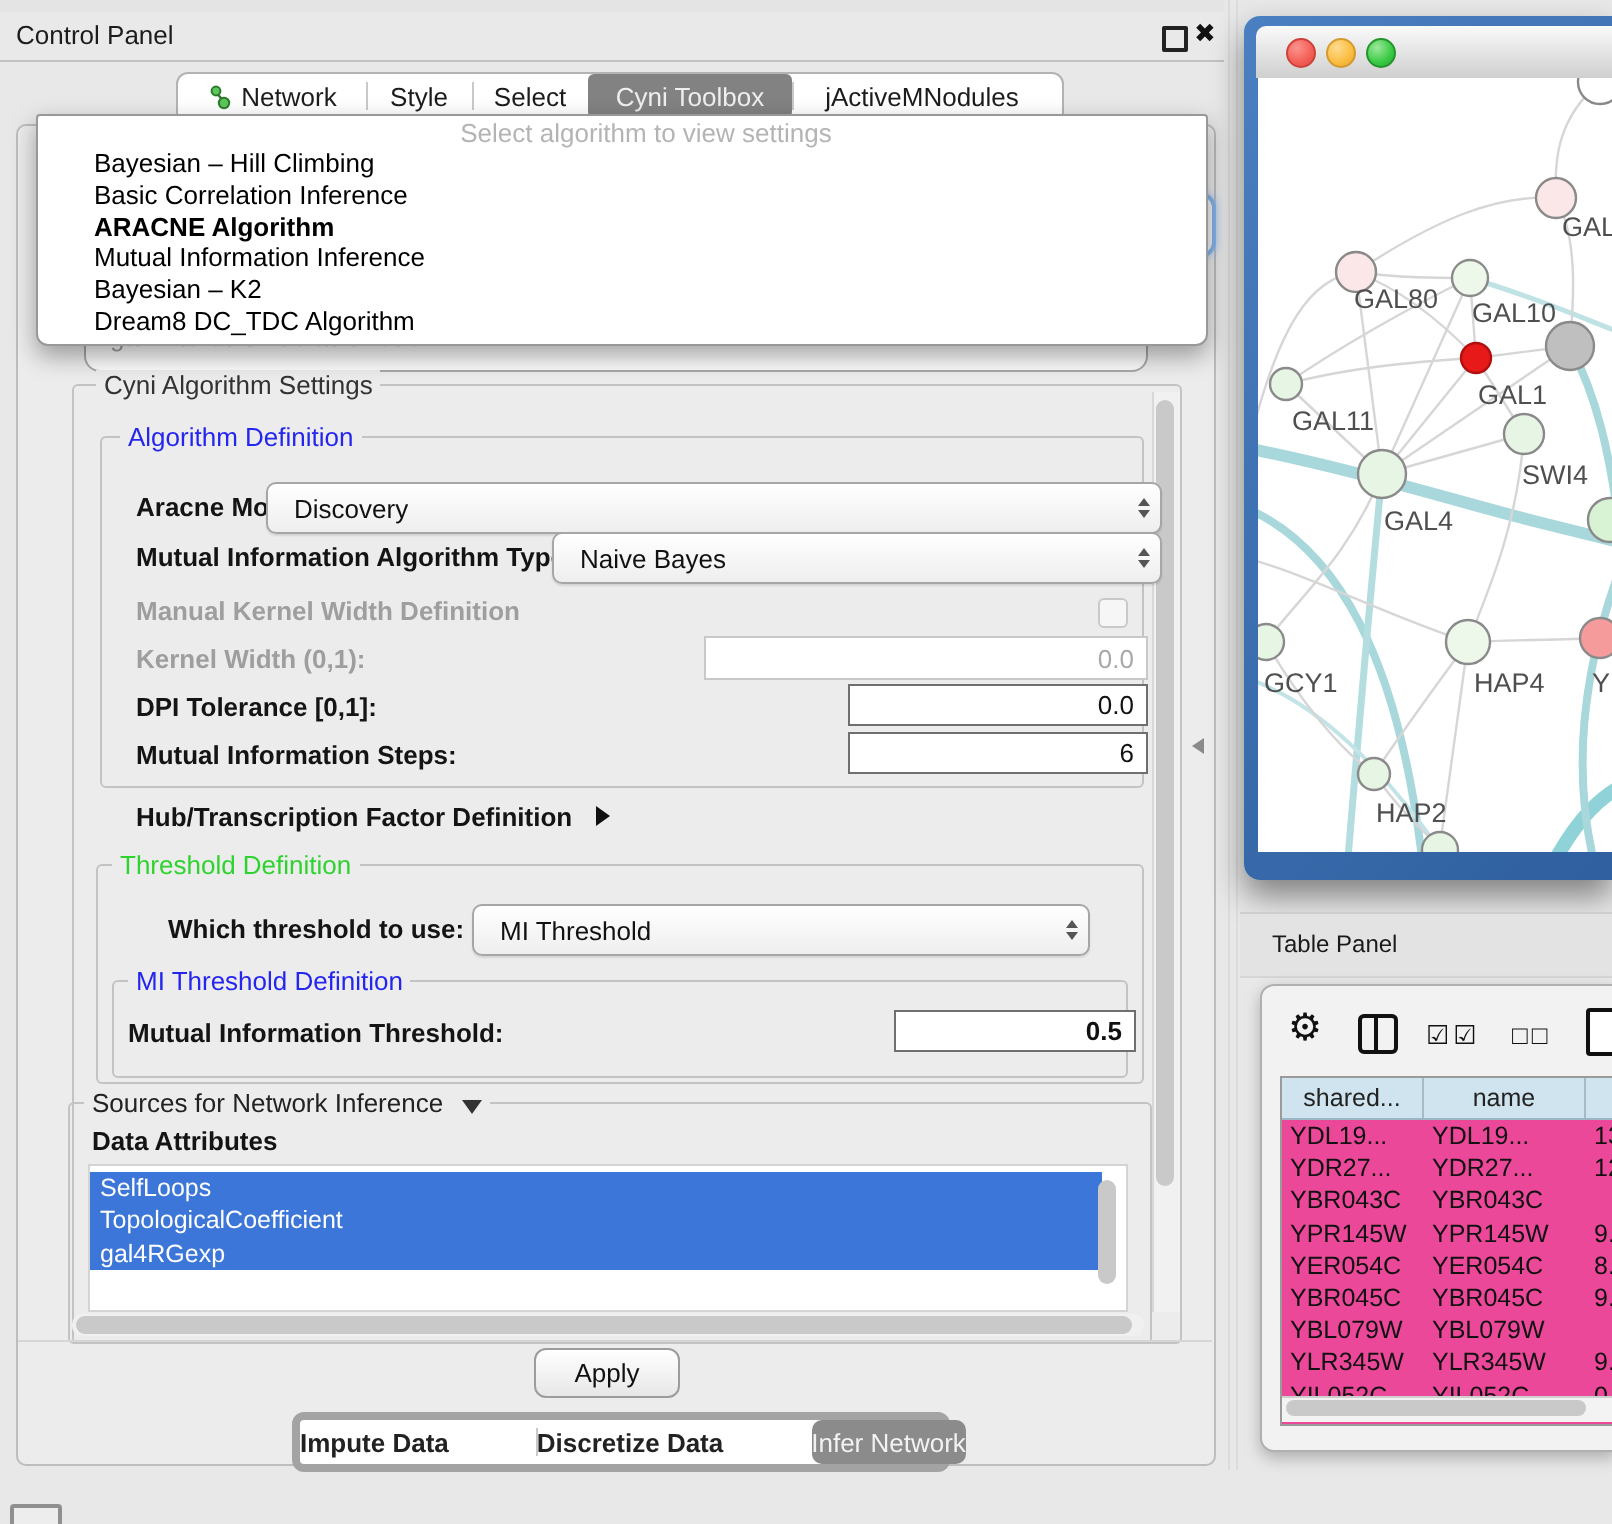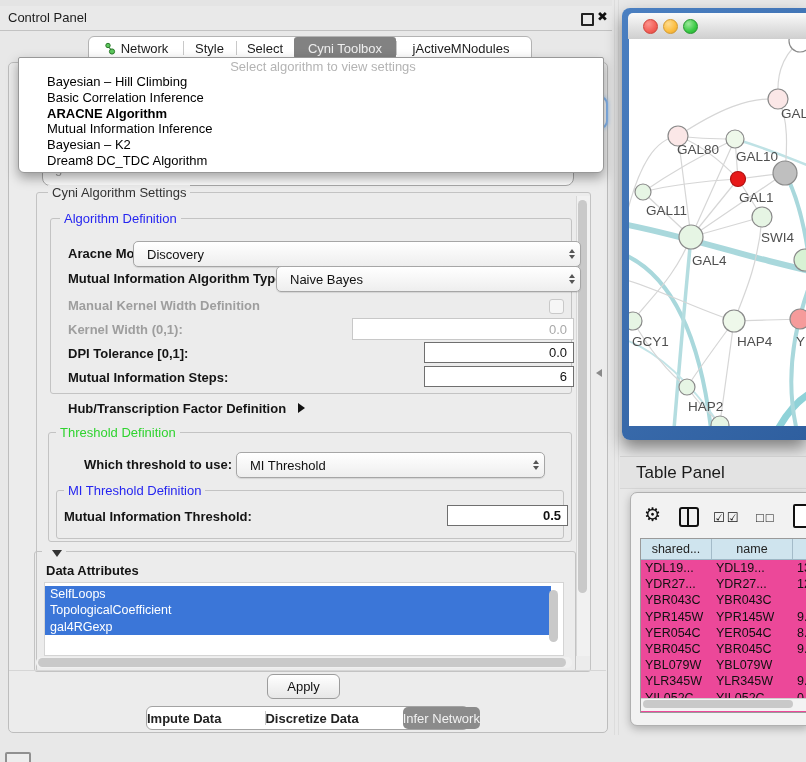--- a/index.html
+++ b/index.html
@@ -36,31 +36,31 @@
   .tri-dn{width:0;height:0;border-left:3.5px solid transparent;border-right:3.5px solid transparent;border-top:4px solid #555;}
   .field{background:#fff;border:1.5px solid #6f6f6f;display:flex;align-items:center;justify-content:flex-end;padding-right:6px;font-size:13px;color:#111;}
   .field.dis{border:1px solid #c8c8c8;color:#a9a9a9;}
   .checkbox{width:13px;height:13px;border:1.5px solid #c9c9c9;border-radius:3px;background:#f6f6f6;}
   .tri-right{width:0;height:0;border-top:5px solid transparent;border-bottom:5px solid transparent;border-left:7px solid #111;display:inline-block;}
   .tri-down-b{width:0;height:0;border-left:5px solid transparent;border-right:5px solid transparent;border-top:7px solid #333;display:inline-block;}
   .scroll-track-v{background:#f1f1f1;border-left:1px solid #d8d8d8;}
   .scroll-thumb{background:#c9c9c9;border-radius:5px;}
   .list-item{height:16.3px;line-height:16.3px;background:#3b76d8;color:#fff;font-size:12.5px;padding-left:5px;white-space:nowrap;overflow:hidden;}
   .apply-btn{left:267px;top:674px;width:71px;height:23px;background:linear-gradient(#ffffff,#e7e7e7);border:1px solid #9c9c9c;border-radius:6px;font-size:13px;color:#111;display:flex;align-items:center;justify-content:center;}
-  .bottom-tabs{left:146px;top:706px;width:321px;height:22px;background:#fff;border:1px solid #a3a3a3;border-radius:6px;display:flex;gap:44px;}
+  .bottom-tabs{left:146px;top:706px;width:321px;height:22px;background:#fff;border:4px solid #a3a3a3;border-radius:6px;display:flex;gap:44px;}
   .btab{display:flex;align-items:center;justify-content:center;font-size:13px;font-weight:bold;color:#222;position:relative;white-space:nowrap;}
   .btab + .btab:not(.selected)::before{content:"";position:absolute;left:0;top:4px;bottom:4px;width:1px;background:#c9c9c9;}
   .btab.selected{background:#8b8b8b;color:#f2f2f2;border-radius:5px;font-weight:normal;}
   
   .net-window{left:622px;top:8px;width:184px;height:432px;background:linear-gradient(135deg,#4a7fc1,#2f5f9f);border-radius:8px 0 0 8px;box-shadow:0 8px 16px rgba(0,0,0,.45);}
   .net-titlebar{left:628px;top:13px;width:178px;height:26px;background:linear-gradient(#fafafa,#cfcfcf);border-radius:5px 0 0 0;}
   .light{position:absolute;top:6px;width:13px;height:13px;border-radius:50%;}
   .net-canvas{left:629px;top:39px;width:177px;height:387px;background:#fff;overflow:hidden;}
   .panel-title-bar{left:620px;top:456px;width:186px;height:31px;background:#e3e3e3;border-top:1px solid #cfcfcf;border-bottom:1px solid #d6d6d6;}
-  .panel-title-bar span{position:absolute;left:16px;top:0;line-height:31px;font-size:17px;color:#1a1a1a;}
+  .panel-title-bar span{position:absolute;left:16px;top:0;line-height:31px;font-size:12px;color:#1a1a1a;}
   .table-window{left:630px;top:492px;width:176px;height:232px;background:#f2f2f2;border:1px solid #b0b0b0;border-radius:7px 0 0 7px;box-shadow:0 3px 8px rgba(0,0,0,.25);}
   .ttool{position:absolute;color:#111;}
   .cols-icon{width:16px;height:16px;border:2px solid #111;border-radius:3px;position:relative;}
   .cols-icon::after{content:"";position:absolute;left:6px;top:0;bottom:0;width:2px;background:#111;}
   .doc-icon{width:18px;height:20px;border:2px solid #111;border-radius:2px;background:#fff;}
   .grid-table{left:640px;top:538px;width:166px;height:173px;background:#ec4899;border:1px solid #9a9a9a;border-right:none;overflow:hidden;}
   .thead{display:grid;grid-template-columns:71px 81px 1fr;height:20px;background:#cfe4ee;border-bottom:1px solid #9db6c4;}
   .th{font-size:12.5px;color:#222;display:flex;align-items:center;justify-content:center;border-right:1px solid #a4bbc9;overflow:hidden;white-space:nowrap;}
   .trow{display:grid;grid-template-columns:71px 81px 1fr;height:16.2px;}
   .td{font-size:12.5px;color:#111;padding-left:4px;line-height:16.2px;white-space:nowrap;overflow:hidden;}
@@ -181,20 +181,21 @@
 
   <div class="abs group" style="left:56px;top:490px;width:506px;height:47px;"></div>
   <div class="abs group-label" style="left:64px;top:483px;color:#2525f0;">MI Threshold Definition</div>
   <div class="abs lbl" style="left:64px;top:509px;">Mutual Information Threshold:</div>
   <div class="abs field" style="left:447px;top:505px;width:113px;height:19px;font-weight:bold;">
       <span>0.5</span>
     </div>
 
   <div class="abs group" style="left:34px;top:551px;width:540px;height:119px;"></div>
   <div class="abs group-label" style="left:42px;top:544px;color:#222;">
+    <span>Sources for Network Inference</span>
     <span class="tri-down-b" style="margin-left:6px;position:relative;top:1px;"></span>
   </div>
   <div class="abs lbl" style="left:46px;top:563px;">Data Attributes</div>
 
   <div class="abs" style="left:44px;top:582px;width:518px;height:72px;background:#fff;border:1px solid #d4d4d4;overflow:hidden;">
     <div style="height:3px;"></div>
     <div class="list-item" style="width:501px;">SelfLoops</div>
     <div class="list-item" style="width:501px;">TopologicalCoefficient</div>
     <div class="list-item" style="width:501px;">gal4RGexp</div>
   </div>

